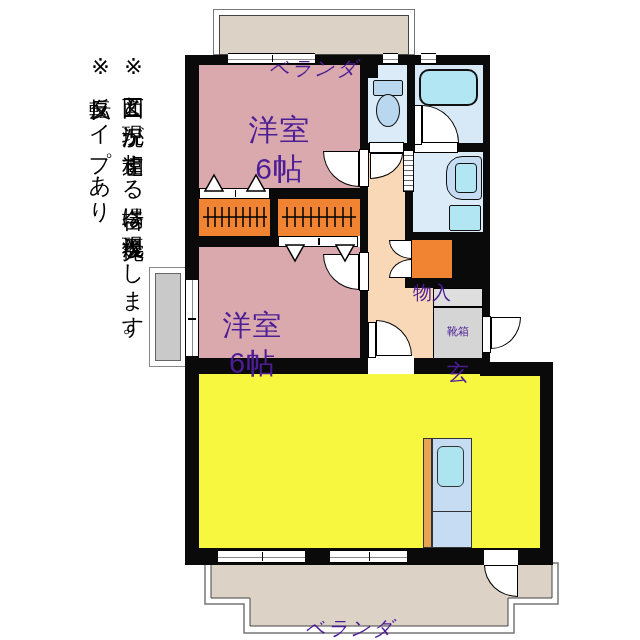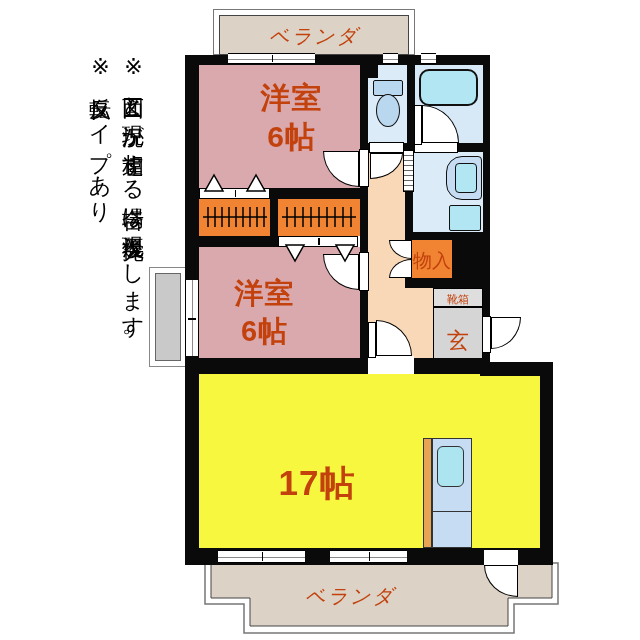--- a/index.html
+++ b/index.html
@@ -15,22 +15,22 @@
   .win-h{border-top:1.5px solid #000;border-bottom:1.5px solid #000;}
   .win-v{border-left:1.5px solid #000;border-right:1.5px solid #000;}
   .win-h .line{position:absolute;left:0;right:0;top:50%;height:1px;background:#8a8a8a;}
   .win-v .line{position:absolute;top:0;bottom:0;left:50%;width:1px;background:#8a8a8a;}
   .win-h .tick{position:absolute;left:50%;top:10%;bottom:10%;width:1.5px;background:#000;}
   .win-v .tick{position:absolute;top:50%;left:15%;right:15%;height:1.5px;background:#000;}
   .strip{position:absolute;background:#fff;border:1px solid #000;box-sizing:border-box;}
   .strip .tick{position:absolute;left:50%;top:1px;bottom:1px;width:1.5px;background:#000;}
   .bifold{position:absolute;background:#fff;border:1px solid #000;box-sizing:border-box;
           background-image:repeating-linear-gradient(to bottom,transparent 0 4px,#666 4px 5px);}
-  .lbl{position:absolute;text-align:center;white-space:nowrap;color:#c2410c;}
-  .room-lbl{font-weight:700;letter-spacing:1px;padding-left:12px;}
+  .lbl{position:absolute;text-align:center;white-space:nowrap;color:#4c1d95;margin-top:32px;}
+  .room-lbl{font-weight:400;letter-spacing:1px;}
   .veranda-lbl{font-style:italic;letter-spacing:2px;}
   .notes{position:absolute;writing-mode:vertical-rl;text-orientation:upright;
          font-size:22px;line-height:33px;letter-spacing:1px;}
   .notes span{display:block;}
   svg{position:absolute;left:0;top:0;}
 </style>
 </head>
 <body>
 
 <div id="plan">
@@ -189,21 +189,20 @@
     <span>6帖</span>
   </div>
 
   <div class="lbl room-lbl" style="left:190px;top:274px;width:125px;font-size:29px;line-height:38px;">
     <span>洋室</span><br>
     <span>6帖</span>
   </div>
 
   <div class="lbl room-lbl" style="left:210px;top:420px;width:190px;font-size:35px;line-height:42px;">
     <br>
-    <span>17帖</span>
   </div>
 
   <div class="lbl" style="left:410px;top:248px;width:44px;font-size:19px;font-weight:500;">物入</div>
   <div class="lbl" style="left:433px;top:292px;width:50px;font-size:11px;">靴箱</div>
   <div class="lbl" style="left:433px;top:326px;width:50px;font-size:22px;">玄</div>
 
   <div class="notes" style="left:84px;top:54px;height:552px;width:66px;">
     <span>※図面と現況が相違する場合は現況優先とします。</span>
     <span>※反転タイプあり</span>
   </div>

